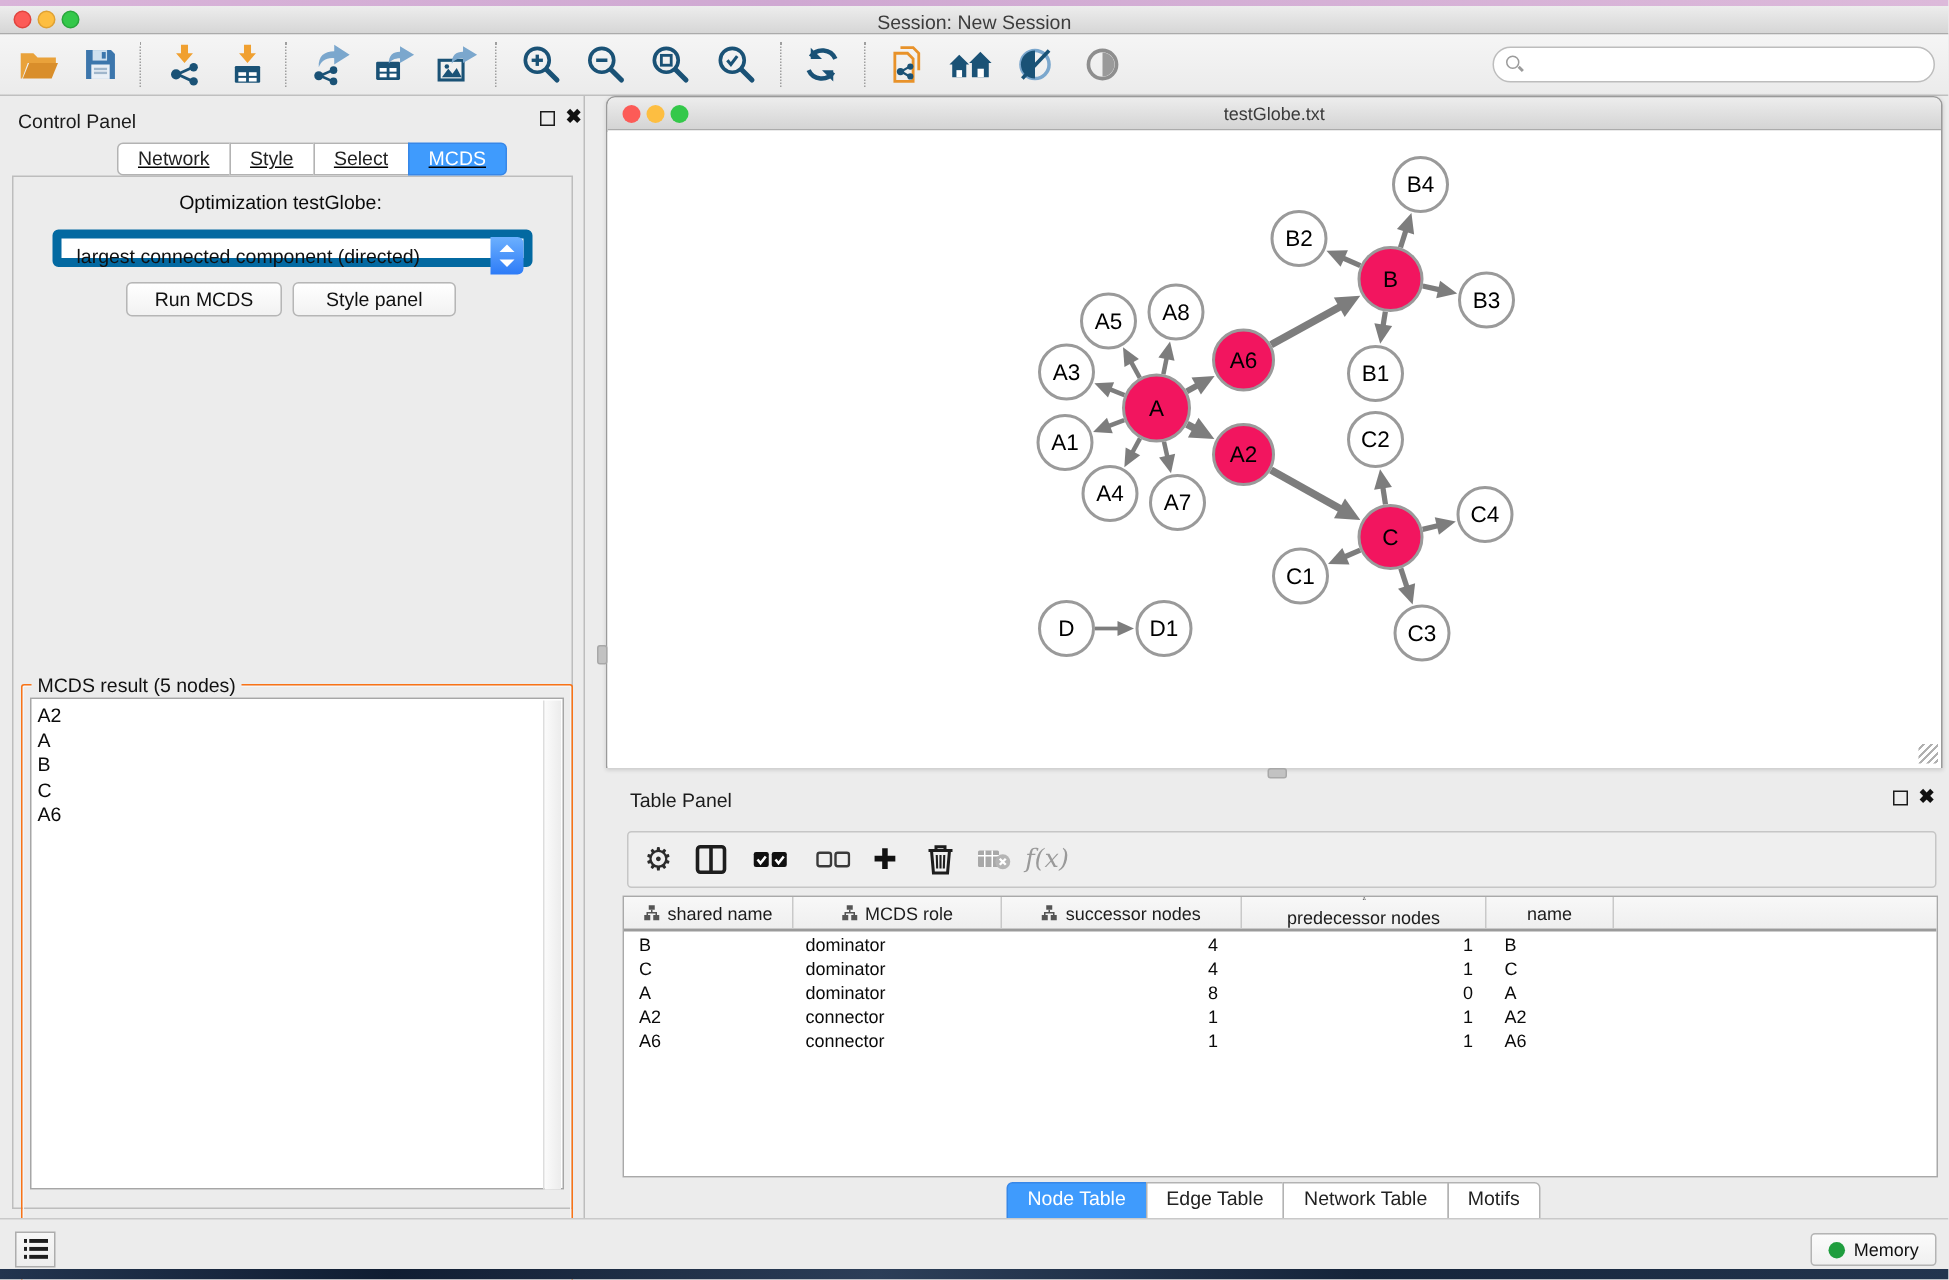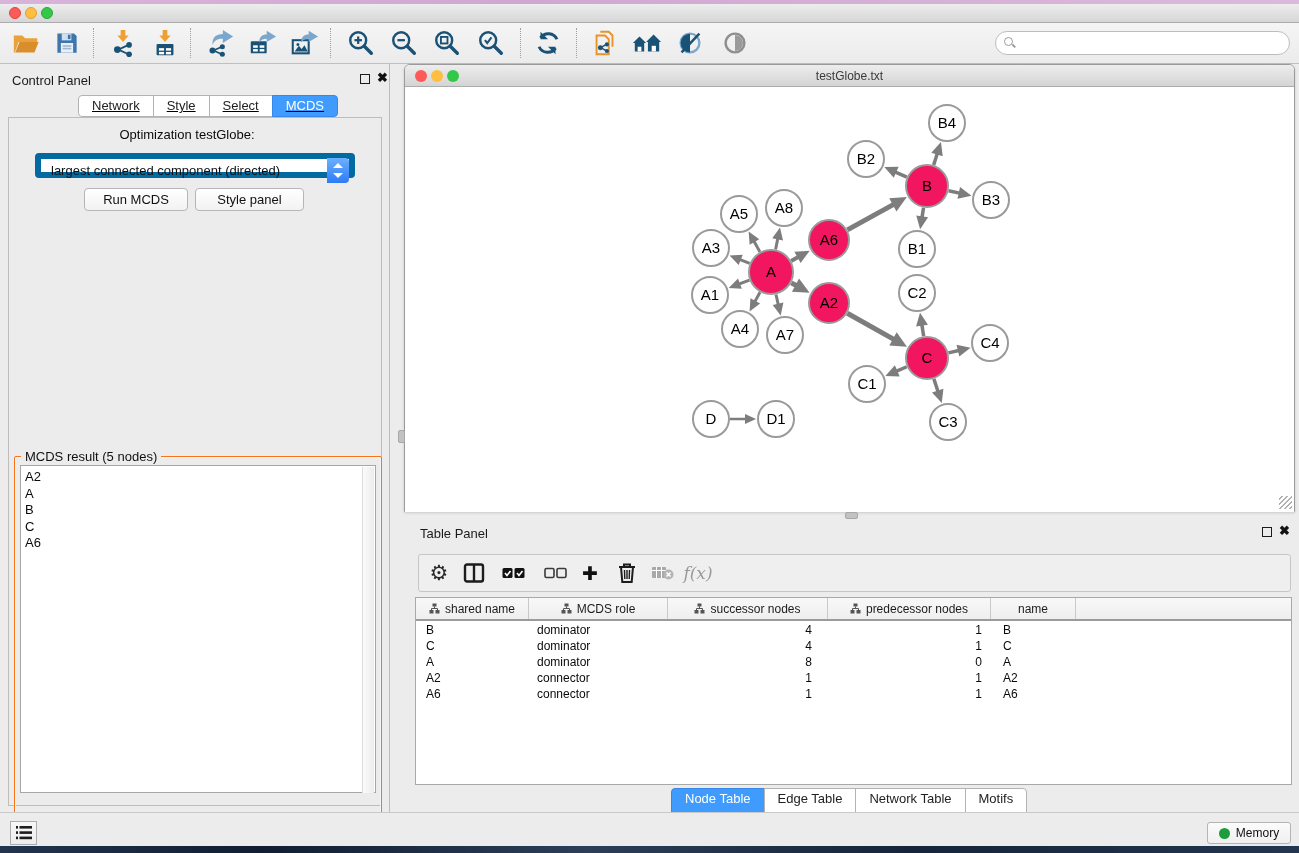--- a/index.html
+++ b/index.html
@@ -113,20 +113,21 @@
 </style>
 </head>
 <body>
 
 <div id="wall-top" class="abs"></div>
 
 <div id="titlebar" class="abs">
   <div class="tl t-red abs"></div>
   <div class="tl t-yel abs"></div>
   <div class="tl t-grn abs"></div>
+  <div id="app-title" class="abs">Session: New Session</div>
 </div>
 
 <div id="toolbar" class="abs">
   <div class="tb-btn abs" style="left:9px">
     <svg width="30" height="30" viewBox="0 0 32 32">
         <path fill="#e9a23b" d="M3 8h9l3 3h13v4H8L4 26H3z"></path>
         <path fill="#d98e2b" d="M4.5 26l4.5-11h20.5l-4.5 11z"></path>
       </svg>
     </div>
   <div class="tb-btn abs" style="left:50px">
@@ -488,21 +489,21 @@
         </div>
         <div class="th-cell" style="left: 252px; width: 160px;">
           <svg width="11" height="11" viewBox="0 0 11 11">
             <rect x="3.5" y="0.5" width="4" height="3" fill="#555"></rect>
             <rect x="0.5" y="7" width="4" height="3.5" fill="#555"></rect>
             <rect x="6.5" y="7" width="4" height="3.5" fill="#555"></rect>
             <path d="M5.5 3.5v2 M2.5 7V5.5h6V7" stroke="#555" fill="none"></path>
           </svg>
           <span>successor nodes</span>
         </div>
-        <div class="th-cell" style="left: 412px; width: 163px;">
+        <div class="th-cell" style="left: 412px; width: 163px; flex-direction: column;">
           <svg width="11" height="11" viewBox="0 0 11 11">
             <rect x="3.5" y="0.5" width="4" height="3" fill="#555"></rect>
             <rect x="0.5" y="7" width="4" height="3.5" fill="#555"></rect>
             <rect x="6.5" y="7" width="4" height="3.5" fill="#555"></rect>
             <path d="M5.5 3.5v2 M2.5 7V5.5h6V7" stroke="#555" fill="none"></path>
           </svg>
           <span>predecessor nodes</span>
         </div>
         <div class="th-cell" style="left: 575px; width: 85px;">
           <span>name</span>

